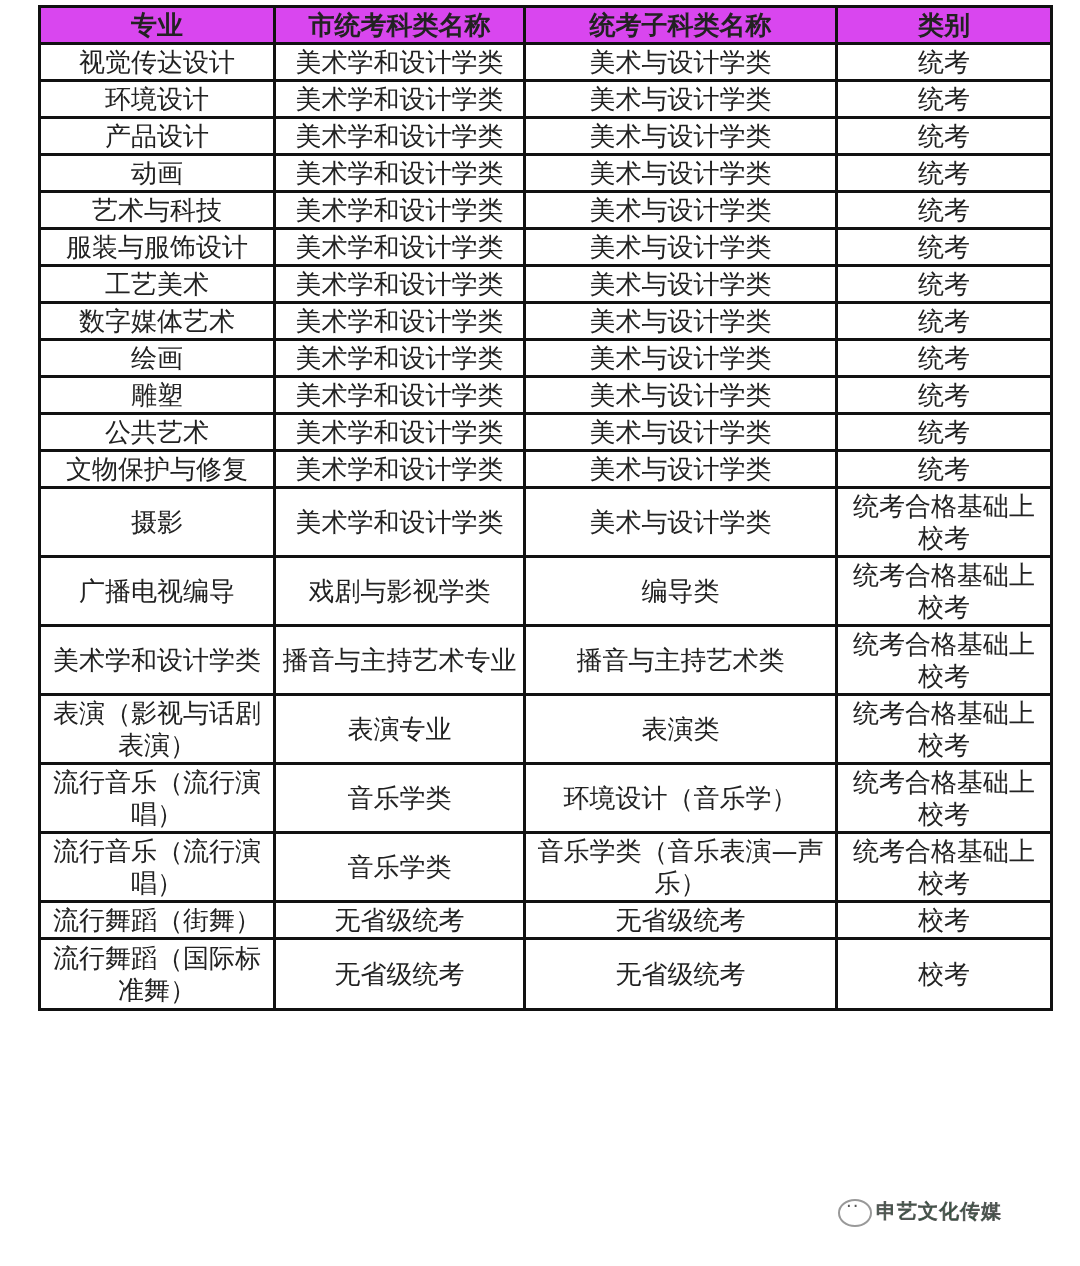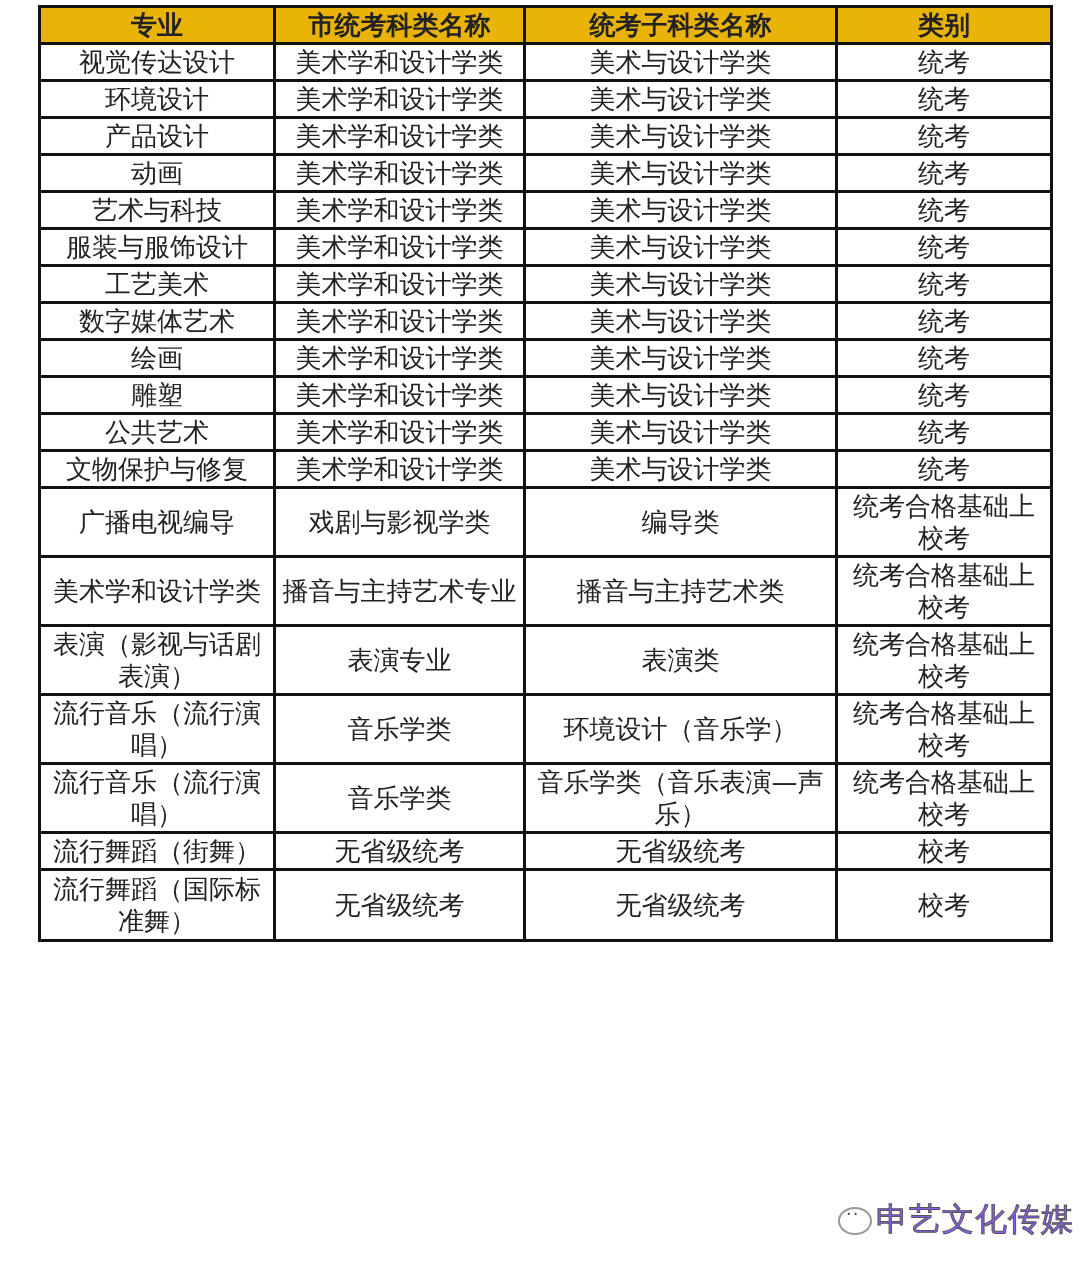--- a/index.html
+++ b/index.html
@@ -2,26 +2,26 @@
 <html><head>
 <meta charset="utf-8">
 <style>
   html, body { margin:0; padding:0; background:#ffffff; }
   body { width:1080px; height:1266px; position:relative; overflow:hidden;
          font-family: "DejaVu Sans", "Liberation Sans", sans-serif; color:#222; }
   table.majors { position:absolute; left:38px; top:5px; border-collapse:collapse;
                  width:1012px; table-layout:fixed; }
   table.majors td, table.majors th { border:3px solid #111; text-align:center; vertical-align:middle;
                  font-size:26px; line-height:32px; padding:0 6px; font-weight:normal; }
-  table.majors th { background:#eab308; font-weight:bold; height:34px; }
+  table.majors th { background:#d946ef; font-weight:bold; height:34px; }
   col.c0 { width:235px; } col.c1 { width:250px; } col.c2 { width:312px; } col.c3 { width:215px; }
   tr.r-short td { height:34px; }
   tr.r-tall td { height:66px; }
   tr.r-last td { height:68px; }
-  .watermark { position:absolute; left:838px; top:1198px; font-size:32px; color:#8b5cf6;
+  .watermark { position:absolute; left:838px; top:1198px; font-size:20px; color:#14532d;
                -webkit-text-stroke:1px #555; letter-spacing:1px; }
   .wm-icon { display:inline-block; width:30px; height:24px; border:2px solid #999; border-radius:50%;
              vertical-align:middle; margin-right:4px; position:relative; }
   .wm-icon::after { content:"··"; position:absolute; left:6px; top:-6px; color:#555; font-size:18px; -webkit-text-stroke:0; }
 </style>
 </head>
 <body>
 
 <table class="majors">
   <colgroup>
@@ -105,20 +105,26 @@
         <td>美术与设计学类</td>
         <td>统考</td>
       </tr>
       <tr class="r-short">
         <td>文物保护与修复</td>
         <td>美术学和设计学类</td>
         <td>美术与设计学类</td>
         <td>统考</td>
       </tr>
       <tr class="r-tall">
+        <td>摄影</td>
+        <td>美术学和设计学类</td>
+        <td>美术与设计学类</td>
+        <td>统考合格基础上校考</td>
+      </tr>
+      <tr class="r-tall">
         <td>广播电视编导</td>
         <td>戏剧与影视学类</td>
         <td>编导类</td>
         <td>统考合格基础上校考</td>
       </tr>
       <tr class="r-tall">
         <td>美术学和设计学类</td>
         <td>播音与主持艺术专业</td>
         <td>播音与主持艺术类</td>
         <td>统考合格基础上校考</td>

